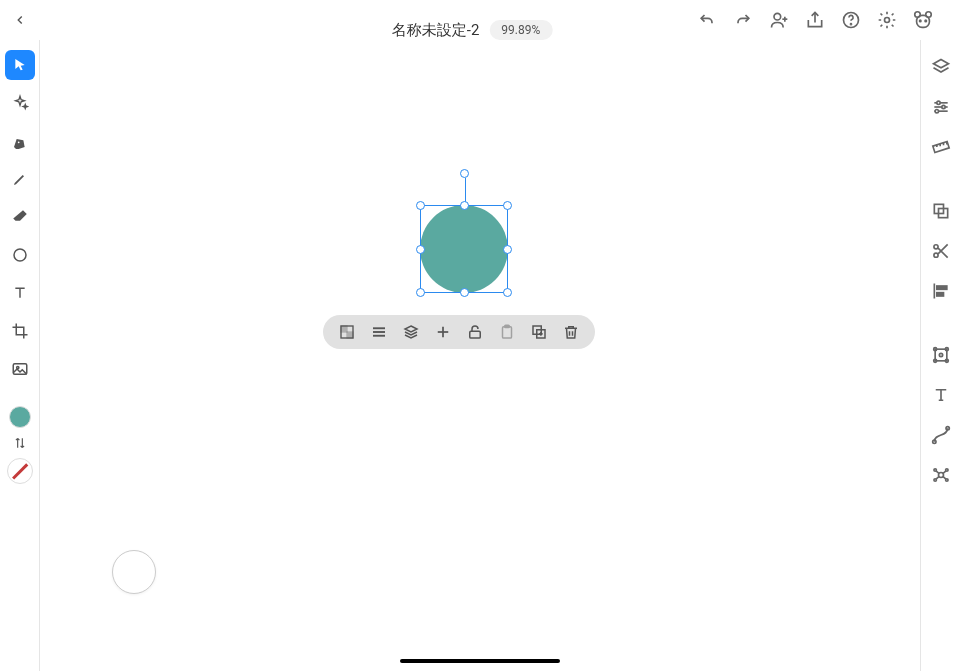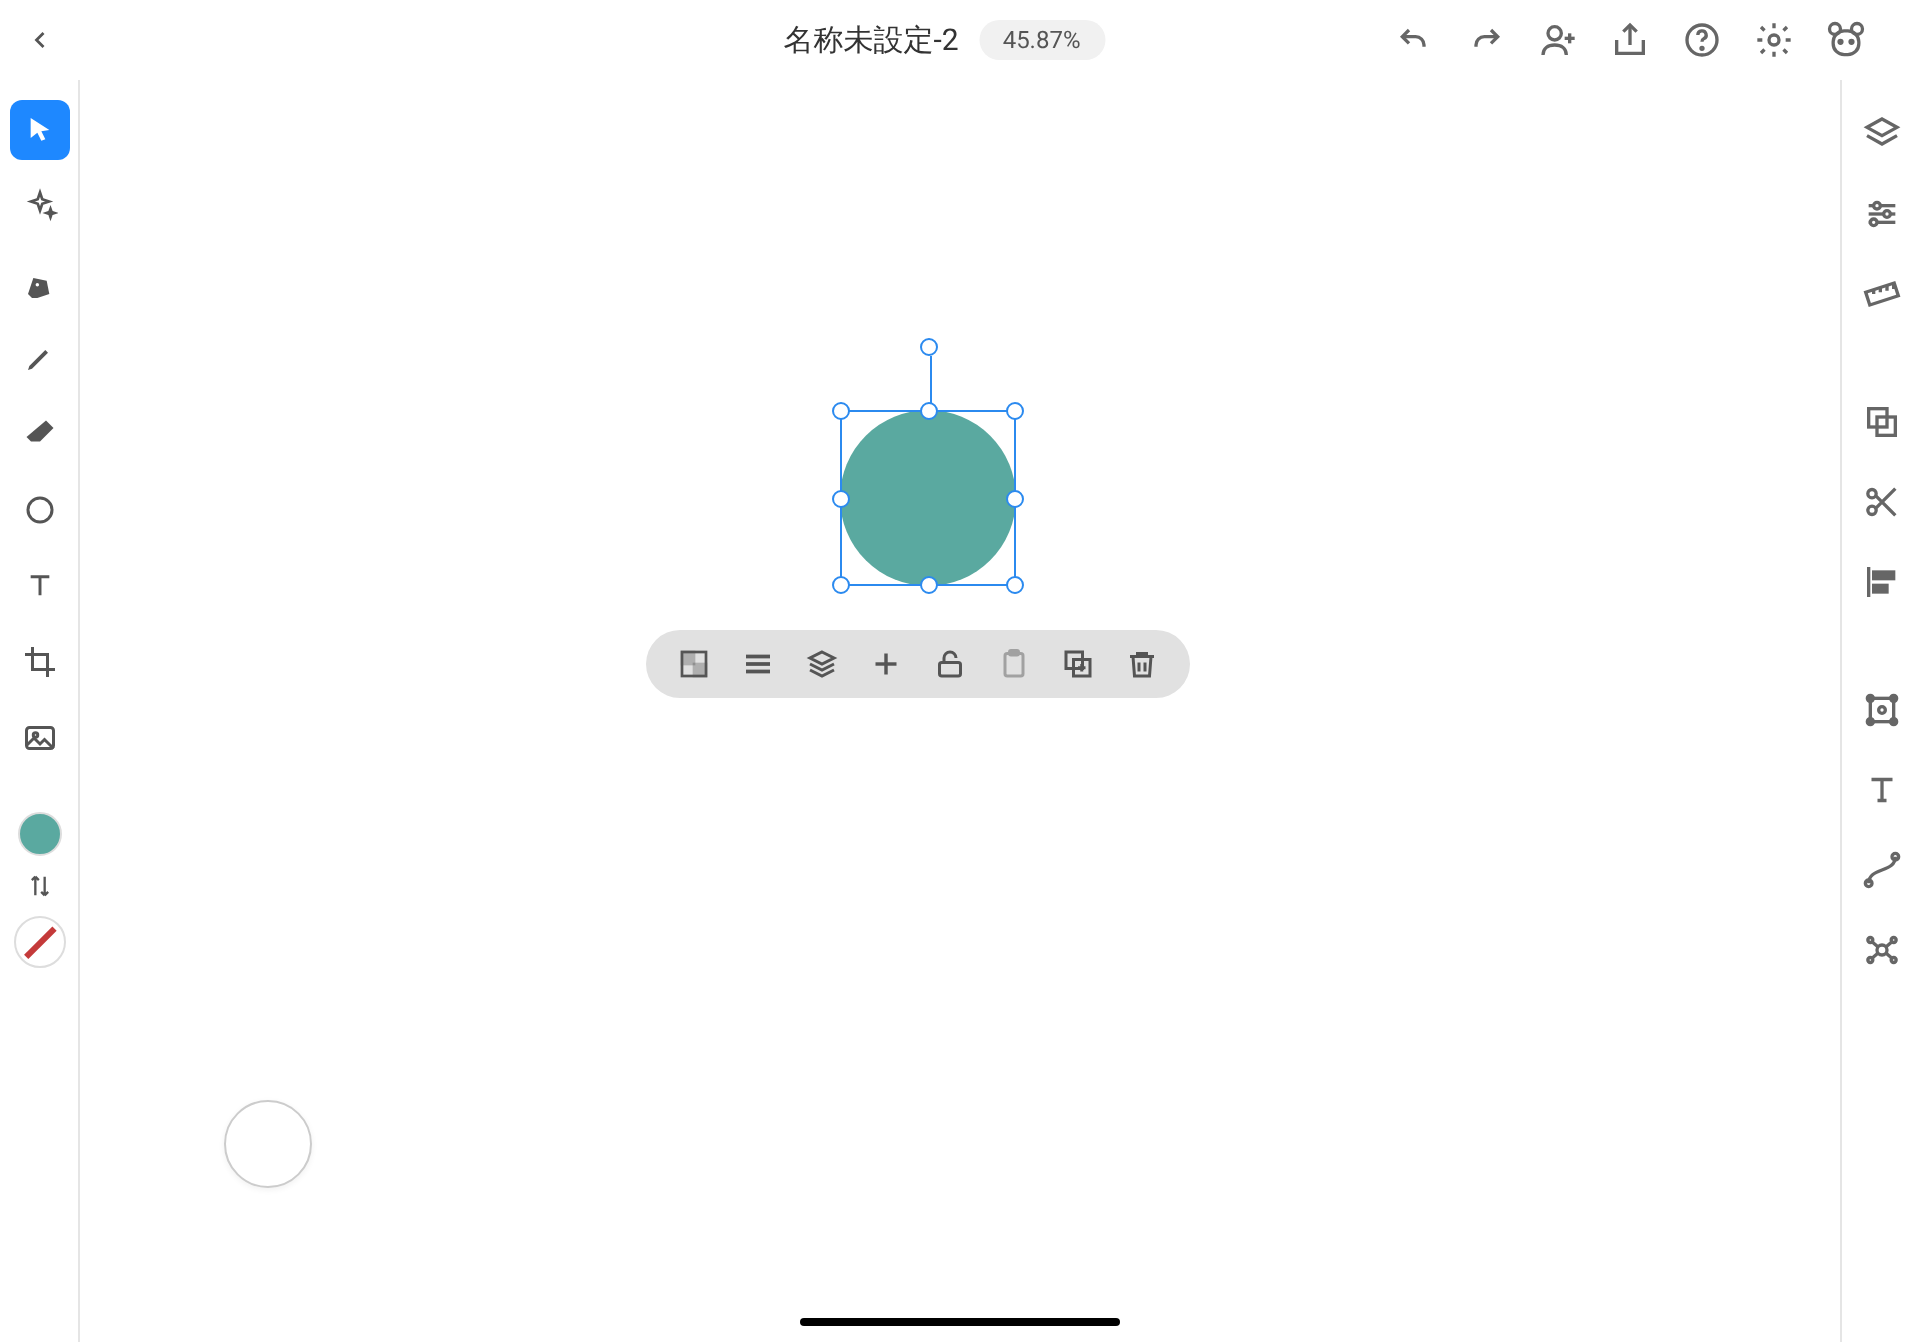--- a/index.html
+++ b/index.html
@@ -1,17 +1,17 @@
 <!DOCTYPE html>
 <html><head>
 <meta charset="utf-8">
 <style>
   * { box-sizing: border-box; }
   html, body { margin:0; padding:0; width:960px; height:671px; font-family:-apple-system,BlinkMacSystemFont,"Segoe UI",Roboto,sans-serif; background:#fff; overflow:hidden; }
-  .topbar { position:absolute; top:0; left:0; right:16px; height:40px; display:flex; align-items:center; }
+  .topbar { position:absolute; top:0; left:0; right:16px; height:40px; display:flex; align-items:flex-end; }
   .back-btn { width:40px; height:40px; display:flex; align-items:center; justify-content:center; color:#555; cursor:pointer; }
   .center-group { position:absolute; left:50%; transform:translateX(-50%); display:flex; align-items:center; gap:10px; }
   .doc-title { font-size:15px; color:#333; }
   .zoom-pill { background:#f1f1f1; border-radius:14px; padding:3px 12px; font-size:12px; color:#555; }
   .top-right { position:absolute; right:8px; top:0; height:40px; display:flex; align-items:center; gap:10px; }
   .top-right .ticn { width:26px; height:26px; display:flex; align-items:center; justify-content:center; color:#666; cursor:pointer; }
   .left-tools { position:absolute; top:40px; left:0; width:40px; bottom:0; border-right:1px solid #e5e5e5; display:flex; flex-direction:column; align-items:center; padding-top:10px; gap:0; }
   .left-tools .tool { width:30px; height:30px; margin-bottom:8px; display:flex; align-items:center; justify-content:center; cursor:pointer; border-radius:6px; color:#555;}
   .left-tools .tool.sel { background:#1e88ff; color:#fff; }
   .right-tools { position:absolute; top:40px; right:0; width:40px; bottom:0; border-left:1px solid #e5e5e5; display:flex; flex-direction:column; align-items:center; padding-top:12px; gap:0; }
@@ -36,21 +36,21 @@
 <body>
 
 <div class="topbar">
   <div class="back-btn">
     <svg width="14" height="14" viewBox="0 0 24 24" fill="none" stroke="currentColor" stroke-width="2.4">
         <polyline points="15 18 9 12 15 6"></polyline>
       </svg>
   </div>
   <div class="center-group">
     <span class="doc-title">名称未設定-2</span>
-    <span class="zoom-pill">45.87%</span>
+    <span class="zoom-pill">99.89%</span>
   </div>
   <div class="top-right">
     <div class="ticn">
         <svg width="20" height="20" viewBox="0 0 24 24" fill="none" stroke="currentColor" stroke-width="2">
           <path d="M9 14l-4-4 4-4"></path>
           <path d="M5 10h8a5 5 0 0 1 5 5v1"></path>
         </svg>
       </div>
     <div class="ticn">
         <svg width="20" height="20" viewBox="0 0 24 24" fill="none" stroke="currentColor" stroke-width="2">

